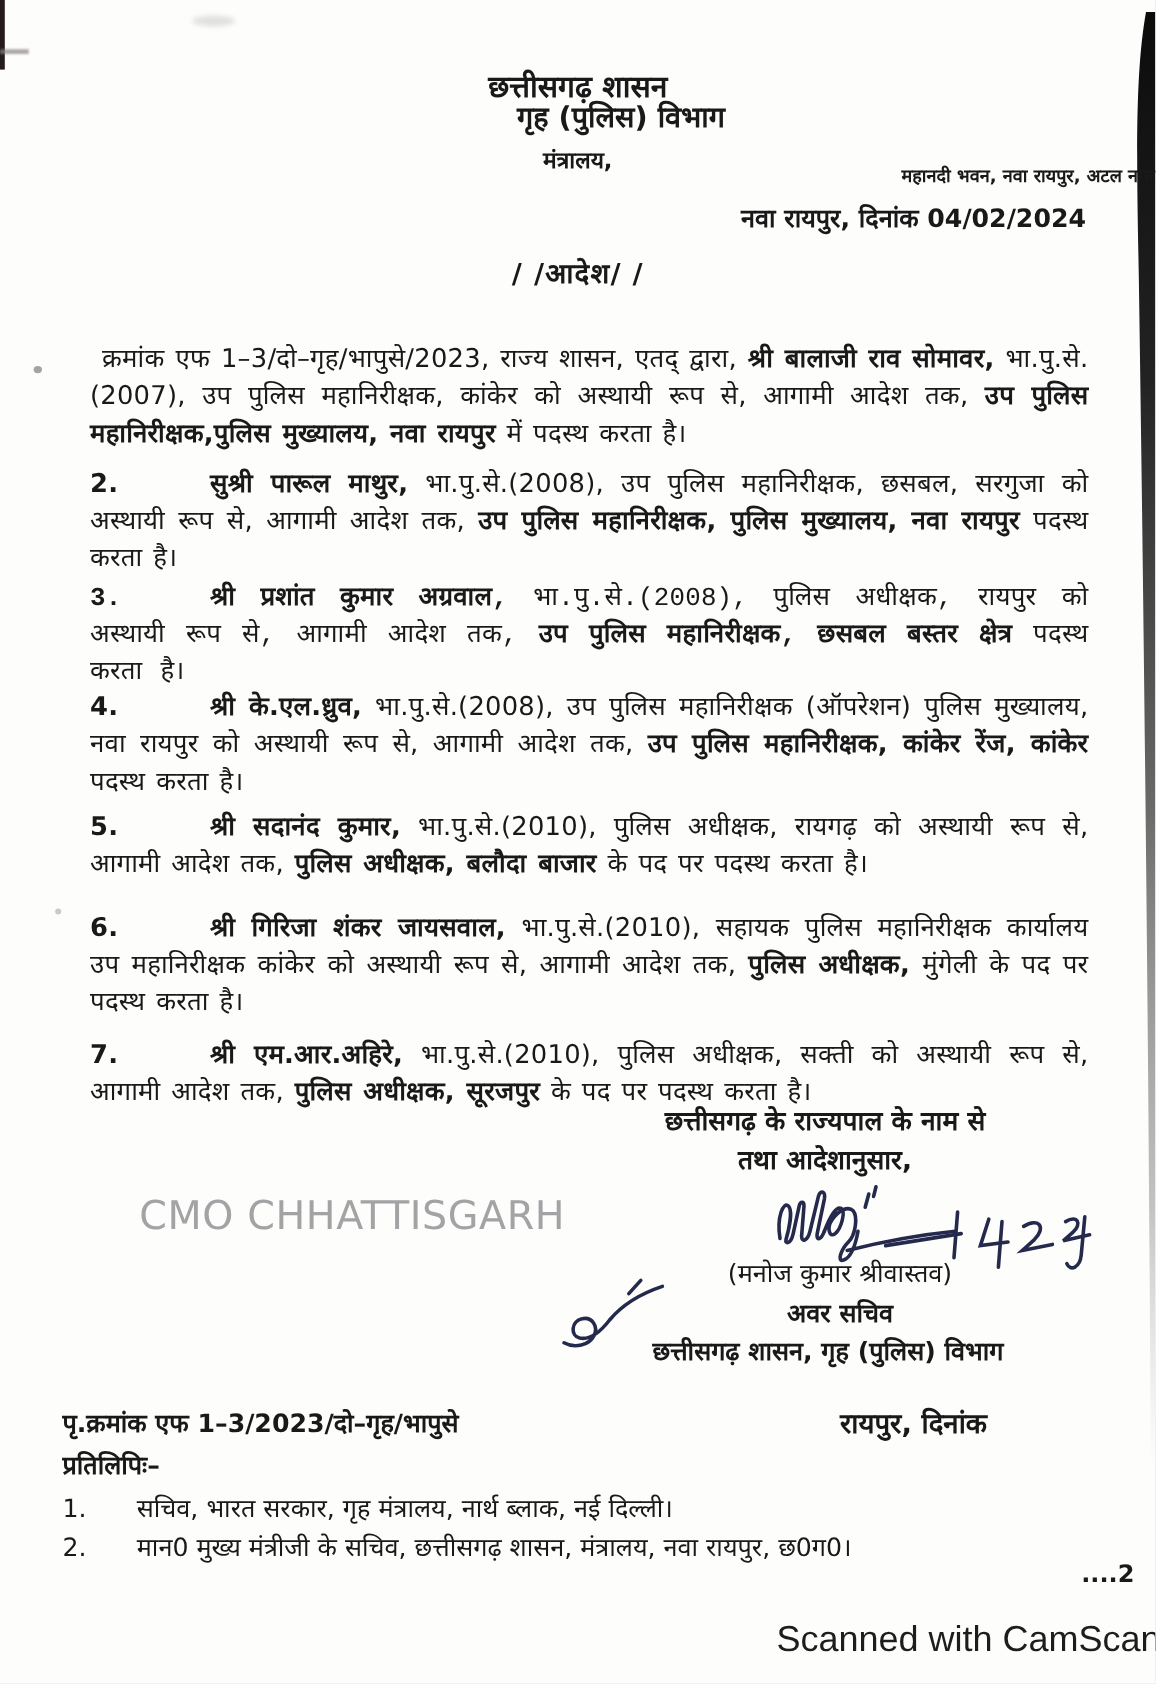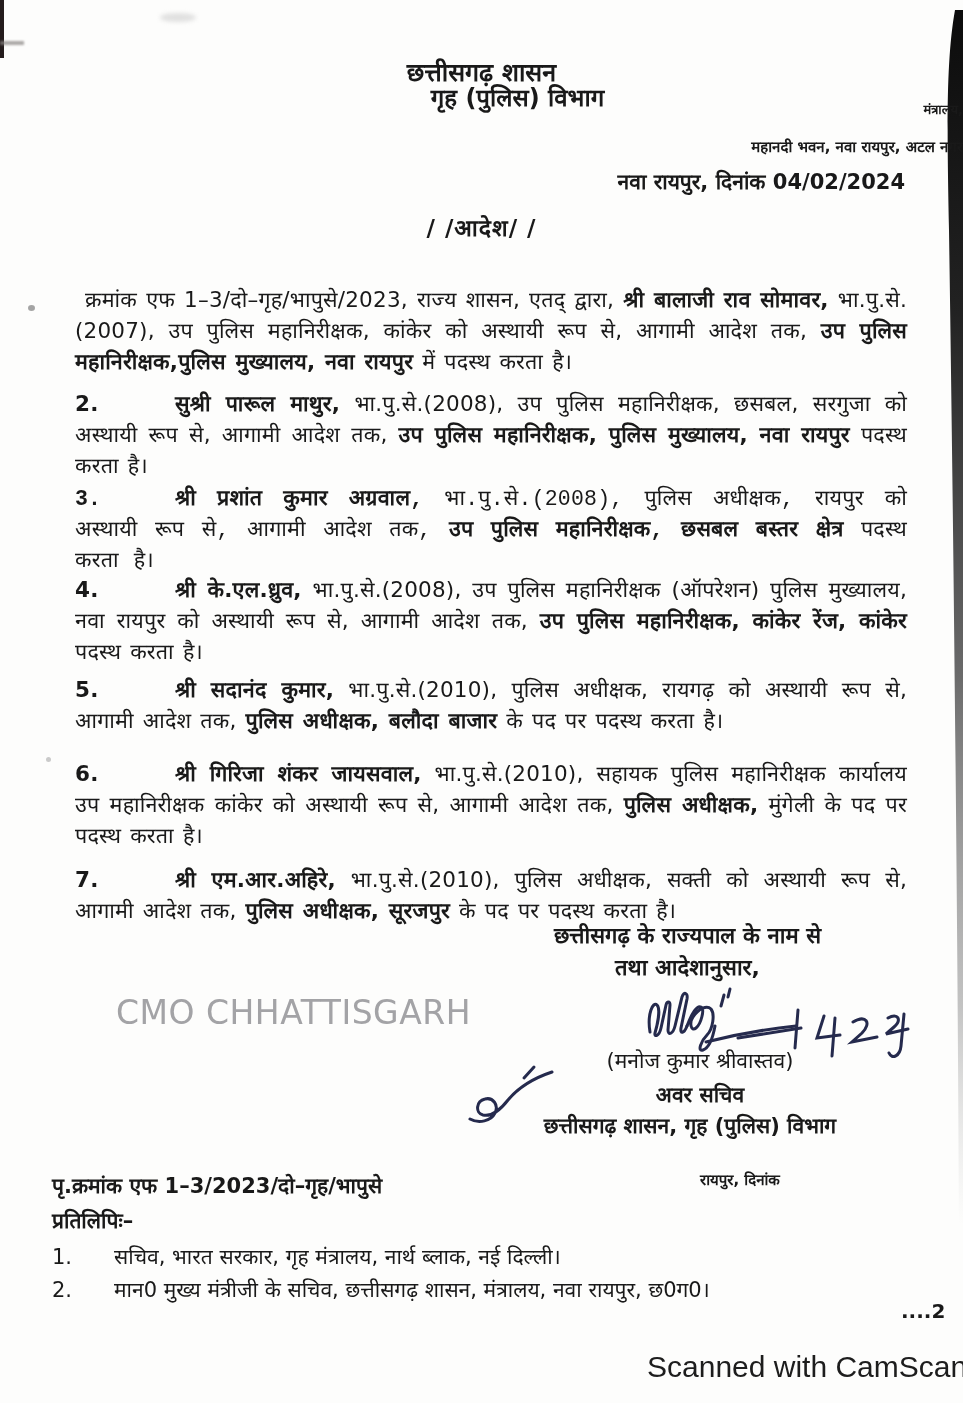--- a/index.html
+++ b/index.html
@@ -16,21 +16,21 @@
   .edge-right{position:absolute;right:0;top:10px;width:20px;height:1215px;pointer-events:none;}
   .edge-left-strip{position:absolute;left:0;top:0;width:4px;height:58px;background:#241c1c;}
   .edge-left-dash{position:absolute;left:0;top:41px;width:24px;height:4px;background:#8a8684;opacity:.7;filter:blur(1px);}
   .smudge-top{position:absolute;left:160px;top:13px;width:36px;height:9px;background:#c9c9c9;border-radius:50%;opacity:.55;filter:blur(2px);}
   .speck-1{position:absolute;left:28px;top:305px;width:7px;height:6px;background:#8f8f8f;border-radius:50%;opacity:.8;filter:blur(.5px);}
   .speck-2{position:absolute;left:46px;top:757px;width:5px;height:5px;background:#a9a9a9;border-radius:50%;opacity:.6;filter:blur(.5px);}
   
   .hdr{position:absolute;left:0;width:963px;text-align:center;}
   .hdr-1{top:38px;font-size:25px;font-weight:bold;margin-top:16px;}
   .hdr-2{top:80px;font-size:24px;font-weight:bold;padding-left:36px;}
-  .hdr-3{top:100px;font-size:13px;font-weight:600;text-align:right;}
+  .hdr-3{top:120px;font-size:19px;font-weight:600;}
   .hdr-4{top:136px;font-size:15px;font-weight:bold;text-underline-offset:4px;text-align:right;}
   .dateline{position:absolute;right:58px;top:167px;font-size:21px;font-weight:600;}
   .order-title{position:absolute;left:0;top:211px;width:963px;text-align:center;font-size:23px;font-weight:bold;letter-spacing:1px;}
   
   .para{
     position:absolute;left:75px;width:832px;
     font-size:21.5px;line-height:31px;
     text-align:justify;word-spacing:2px;letter-spacing:.2px;
   }
   .para-1{top:262px;text-indent:10px;}
@@ -45,21 +45,21 @@
   
   .authority{position:absolute;left:500px;top:920px;width:375px;text-align:center;font-size:22px;font-weight:600;line-height:32px;}
   .watermark{position:absolute;left:96px;top:993px;font-size:33px;font-weight:400;color:#a3a3a6;letter-spacing:.5px;margin-left:20px;}
   .sig-svg{position:absolute;left:638px;top:976px;}
   .initial-svg{position:absolute;left:462px;top:1058px;}
   .sig-name{position:absolute;left:545px;top:1046px;width:310px;text-align:center;font-size:21px;font-weight:400;}
   .sig-desig{position:absolute;left:545px;top:1080px;width:310px;text-align:center;font-size:21px;font-weight:600;}
   .sig-dept{position:absolute;left:470px;top:1111px;width:440px;text-align:center;font-size:21px;font-weight:600;}
   
   .endt-ref{position:absolute;left:52px;top:1171px;font-size:21px;font-weight:600;}
-  .endt-place{position:absolute;left:700px;top:1169px;font-size:15px;font-weight:600;}
+  .endt-place{position:absolute;left:700px;top:1169px;font-size:23px;font-weight:600;}
   .copy-label{position:absolute;left:52px;top:1206px;font-size:21px;font-weight:600;}
   .copies{position:absolute;left:52px;top:1241px;width:860px;font-size:21px;line-height:33px;}
   .copy-row{display:flex;}
   .copy-num{width:62px;flex:0 0 62px;}
   .page-cont{position:absolute;left:901px;top:1299px;font-size:20px;font-weight:600;}
   .cam-credit{position:absolute;left:647px;top:1350px;font-size:30px;color:#1d1d1d;white-space:nowrap;font-family:"Liberation Sans","DejaVu Sans",sans-serif;}
 </style>
 </head>
 <body>
 

